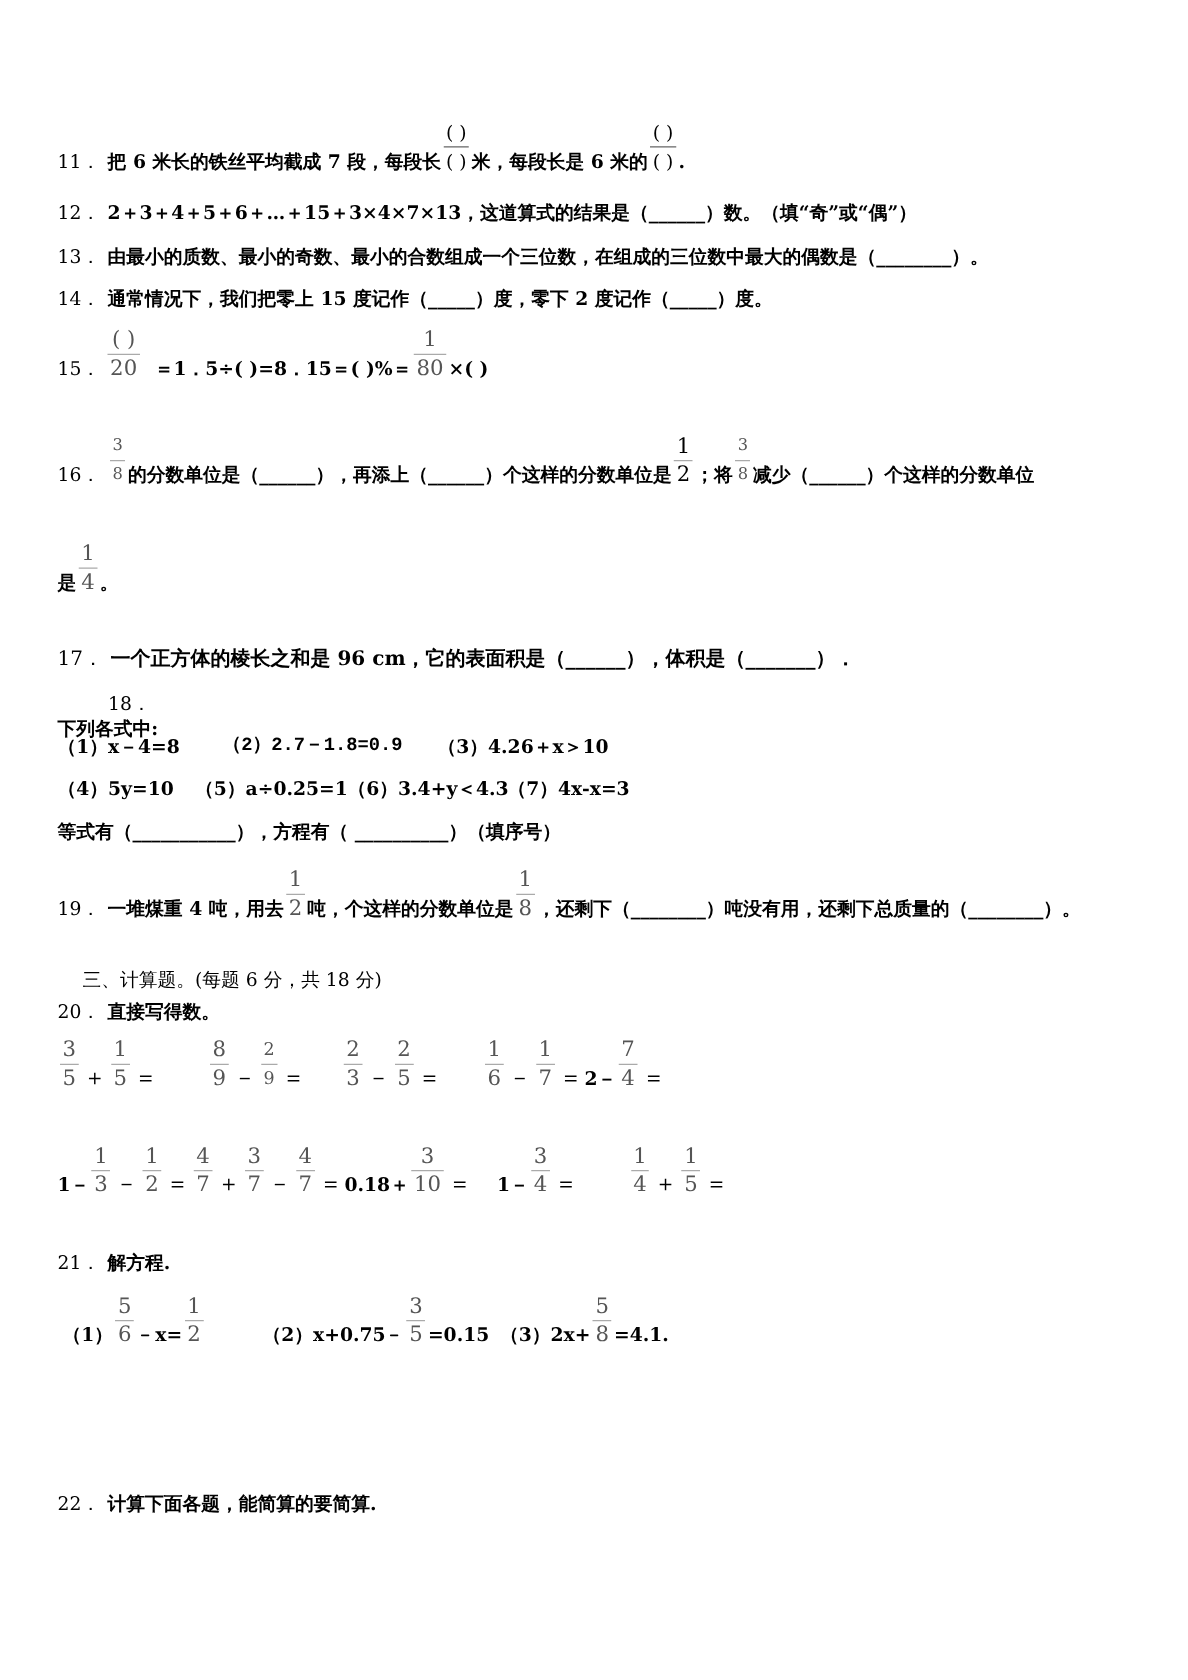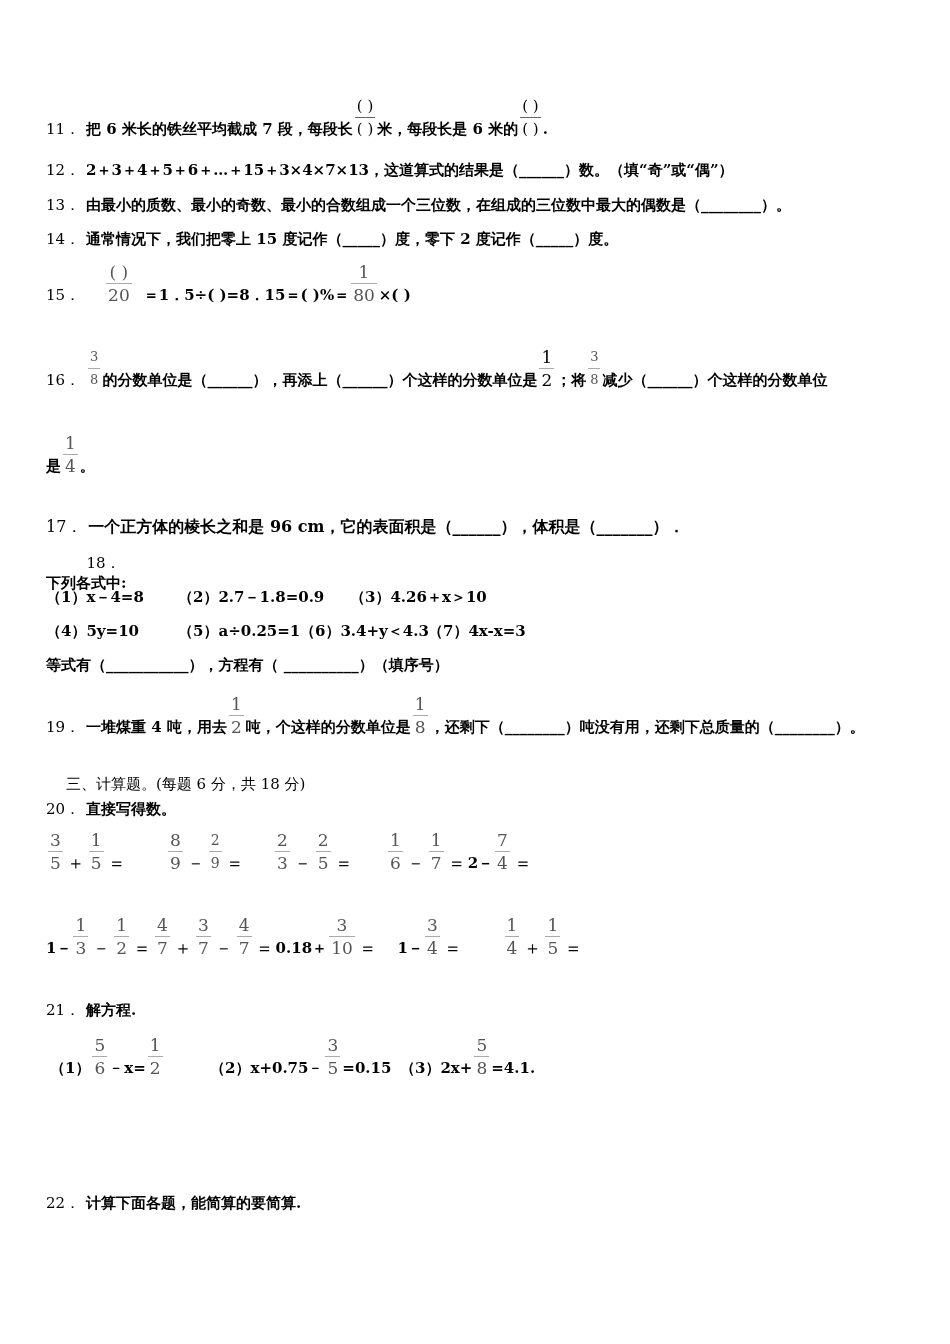--- a/index.html
+++ b/index.html
@@ -58,21 +58,21 @@
   <span class="num">13．</span>
   <span class="t">由最小的质数、最小的奇数、最小的合数组成一个三位数，在组成的三位数中最大的偶数是（________）。</span>
 </div>
 
 <div class="line" style="top:229px;">
   <span class="num">14．</span>
   <span class="t">通常情况下，我们把零上 15 度记作（_____）度，零下 2 度记作（_____）度。</span>
 </div>
 
 <div class="line" style="top:262px;">
-  <span class="num" style="margin-right:24px;">15．</span>
+  <span class="num" style="margin-right:4px;">15．</span>
   <span class="frac" style="margin-right:12px;">
     <span class="n" style="color:#555;">(      )</span>
     <span class="bar"></span>
     <span class="d">20</span>
   </span>
   <span class="t">＝1．5÷(    )=8．15＝(      )%＝</span>
   <span class="frac">
     <span class="n">1</span>
     <span class="bar"></span>
     <span class="d">80</span>
@@ -115,26 +115,26 @@
   <span class="num">17．</span>
   <span class="t">一个正方体的棱长之和是 96 cm，它的表面积是（______），体积是（_______）．</span>
 </div>
 
 <div class="line" style="top:553px;flex-direction:column;">
   <span class="num">18．</span>
   <span class="t">下列各式中:</span>
 </div>
 <div class="line" style="top:587px;">
   <span class="t" style="width:132px;">（1）x－4=8</span>
-  <span class="t" style="width:172px;">（2）2.7－1.8=0.9</span>
+  <span class="t" style="width:172px;font-family:Liberation Mono, monospace;">（2）2.7－1.8=0.9</span>
   <span class="t">（3）4.26＋x＞10</span>
 </div>
 <div class="line" style="top:621px;">
   <span class="t" style="width:110px;">（4）5y=10</span>
-  <span class="t" style="width:122px;margin-left:22px;">（5）a÷0.25=1</span>
+  <span class="t" style="width:122px;">（5）a÷0.25=1</span>
   <span class="t" style="width:128px;">（6）3.4+y＜4.3</span>
   <span class="t">（7）4x-x=3</span>
 </div>
 <div class="line" style="top:655px;">
   <span class="t">等式有（___________），方程有（ __________）（填序号）</span>
 </div>
 
 <div class="line" style="top:694px;">
   <span class="num">19．</span>
   <span class="t">一堆煤重 4 吨，用去</span>

